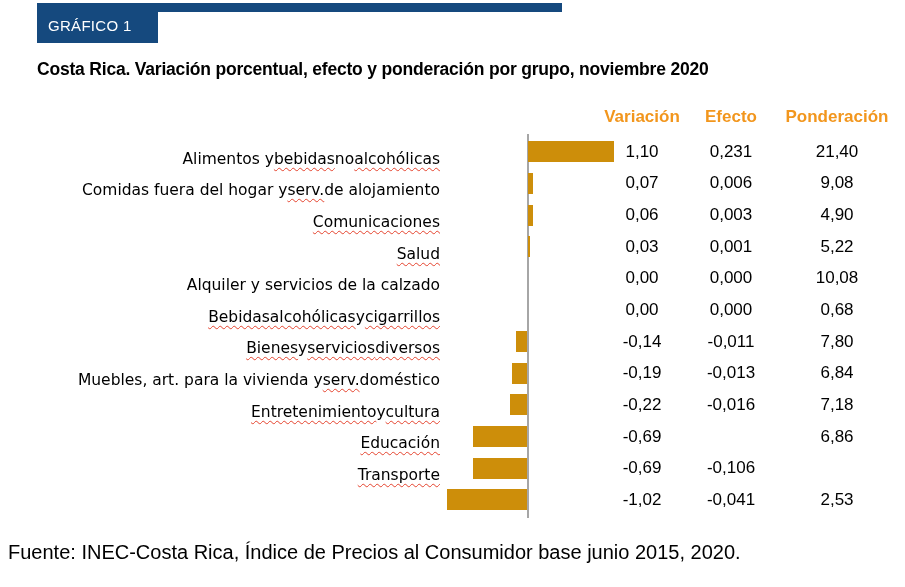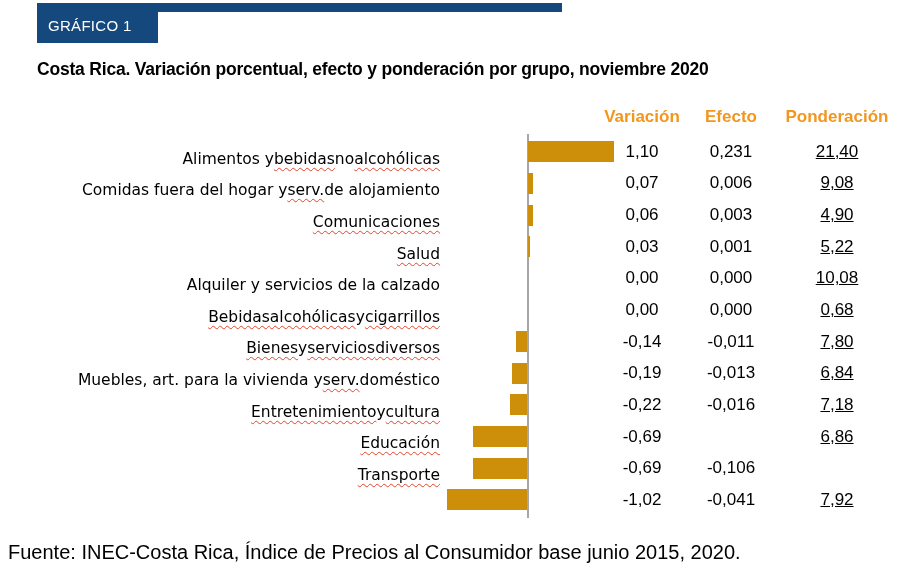--- a/index.html
+++ b/index.html
@@ -38,21 +38,21 @@
     text-decoration-line:underline;text-decoration-style:wavy;
     text-decoration-color:var(--squig);text-decoration-thickness:1px;text-underline-offset:3px;
   }
   .bar{position:absolute;top:5px;height:21px;background:var(--bar);}
   .val{
     position:absolute;top:0;height:100%;display:flex;align-items:center;justify-content:center;
     font-size:17px;color:var(--ink);white-space:nowrap;
   }
   .val.c-var{left:596px;width:92px;}
   .val.c-efe{left:691px;width:80px;}
-  .val.c-pon{left:779px;width:116px;text-decoration:underline;}
+  .val.c-pon{left:779px;width:116px;}
   .source{position:absolute;left:8px;top:541px;font-size:20px;color:var(--ink);white-space:nowrap;}
 </style>
 </head>
 <body>
 
 <div class="page" style="--navy: #15497E; --bar: #CD8E0A; --hdr: #F2961D; --axis: #A6A6A6; --squig: #E5432E;">
   <div class="top-rule"></div>
   <div class="badge">
     <span>GRÁFICO 1</span>
   </div>
@@ -175,18 +175,18 @@
           <span class="sq">Transporte</span>
         </div>
         <div class="bar" style="width: 53.82px; top: 5.325px; height: 21px; left: 473.18px;"></div>
         <div class="val c-var">-0,69</div>
         <div class="val c-efe">-0,106</div>
       </div>
       <div class="row">
         <div class="bar" style="width: 79.56px; top: 5.325px; height: 21px; left: 447.44px;"></div>
         <div class="val c-var">-1,02</div>
         <div class="val c-efe">-0,041</div>
-        <div class="val c-pon">7,92</div>
+        <div class="val c-pon">2,53</div>
       </div>
     </div>
 
   <div class="source">Fuente: INEC-Costa Rica, Índice de Precios al Consumidor base junio 2015, 2020.</div>
 </div>
 
 </body></html>

